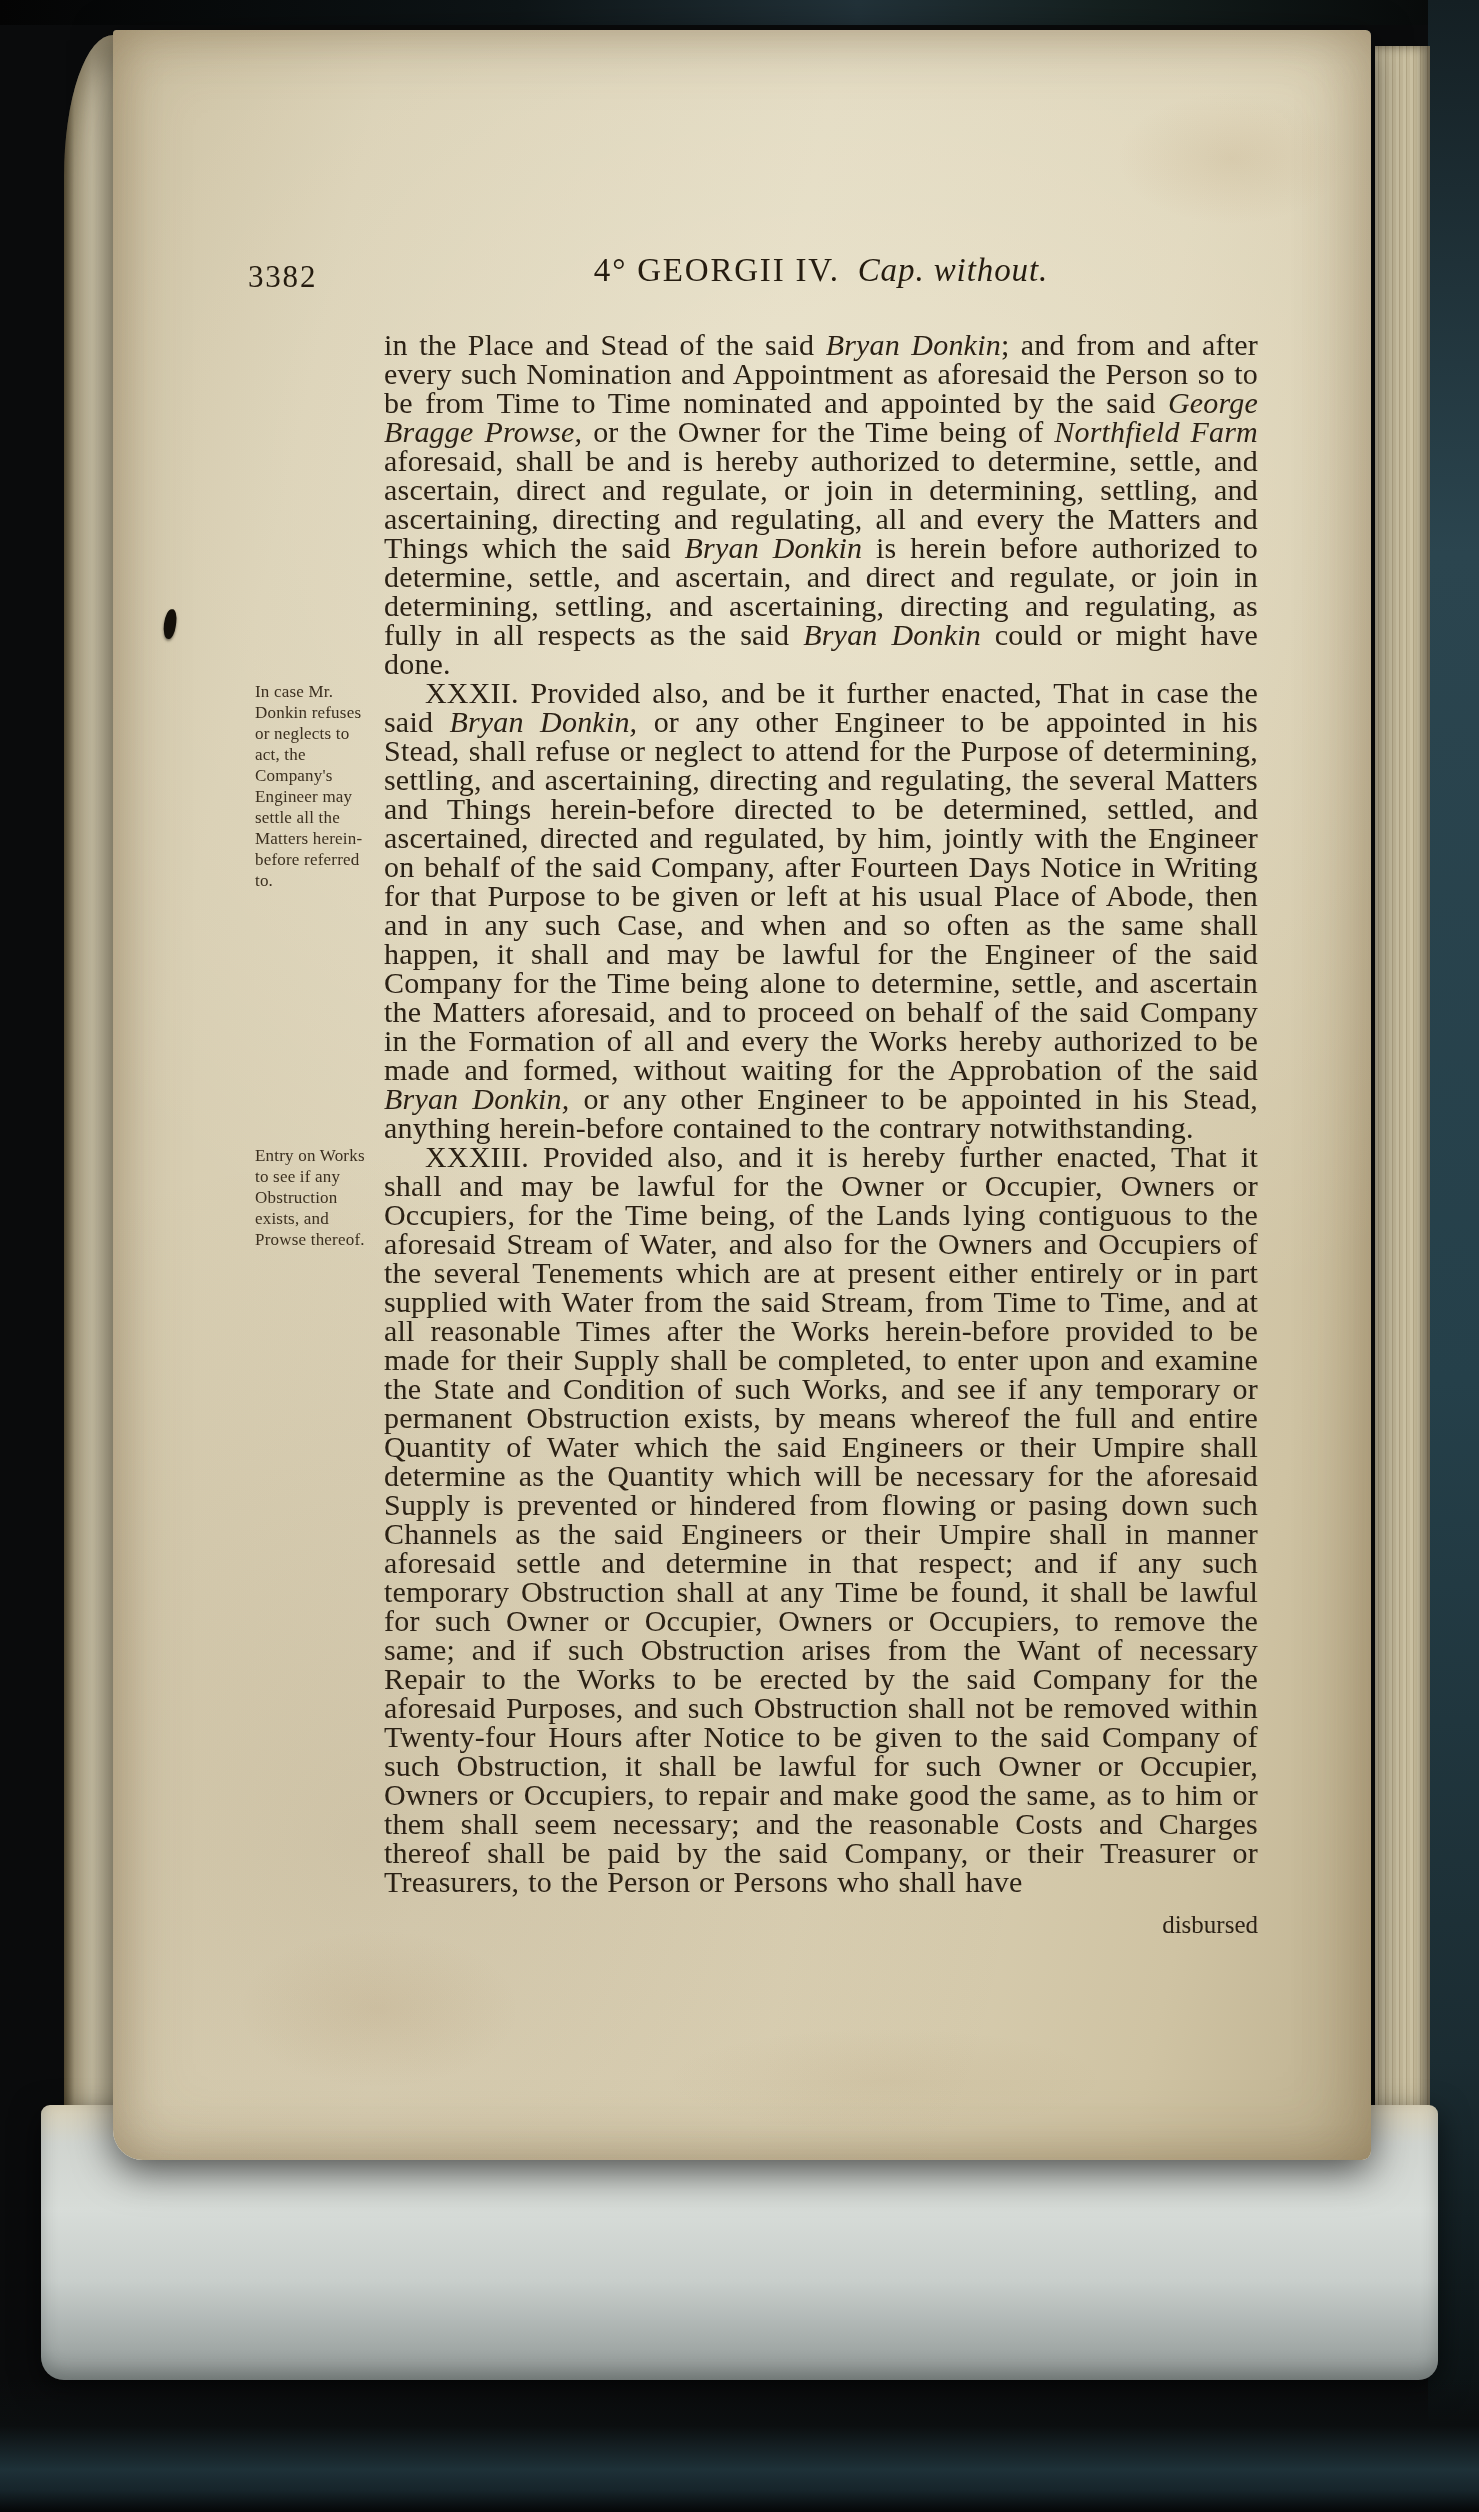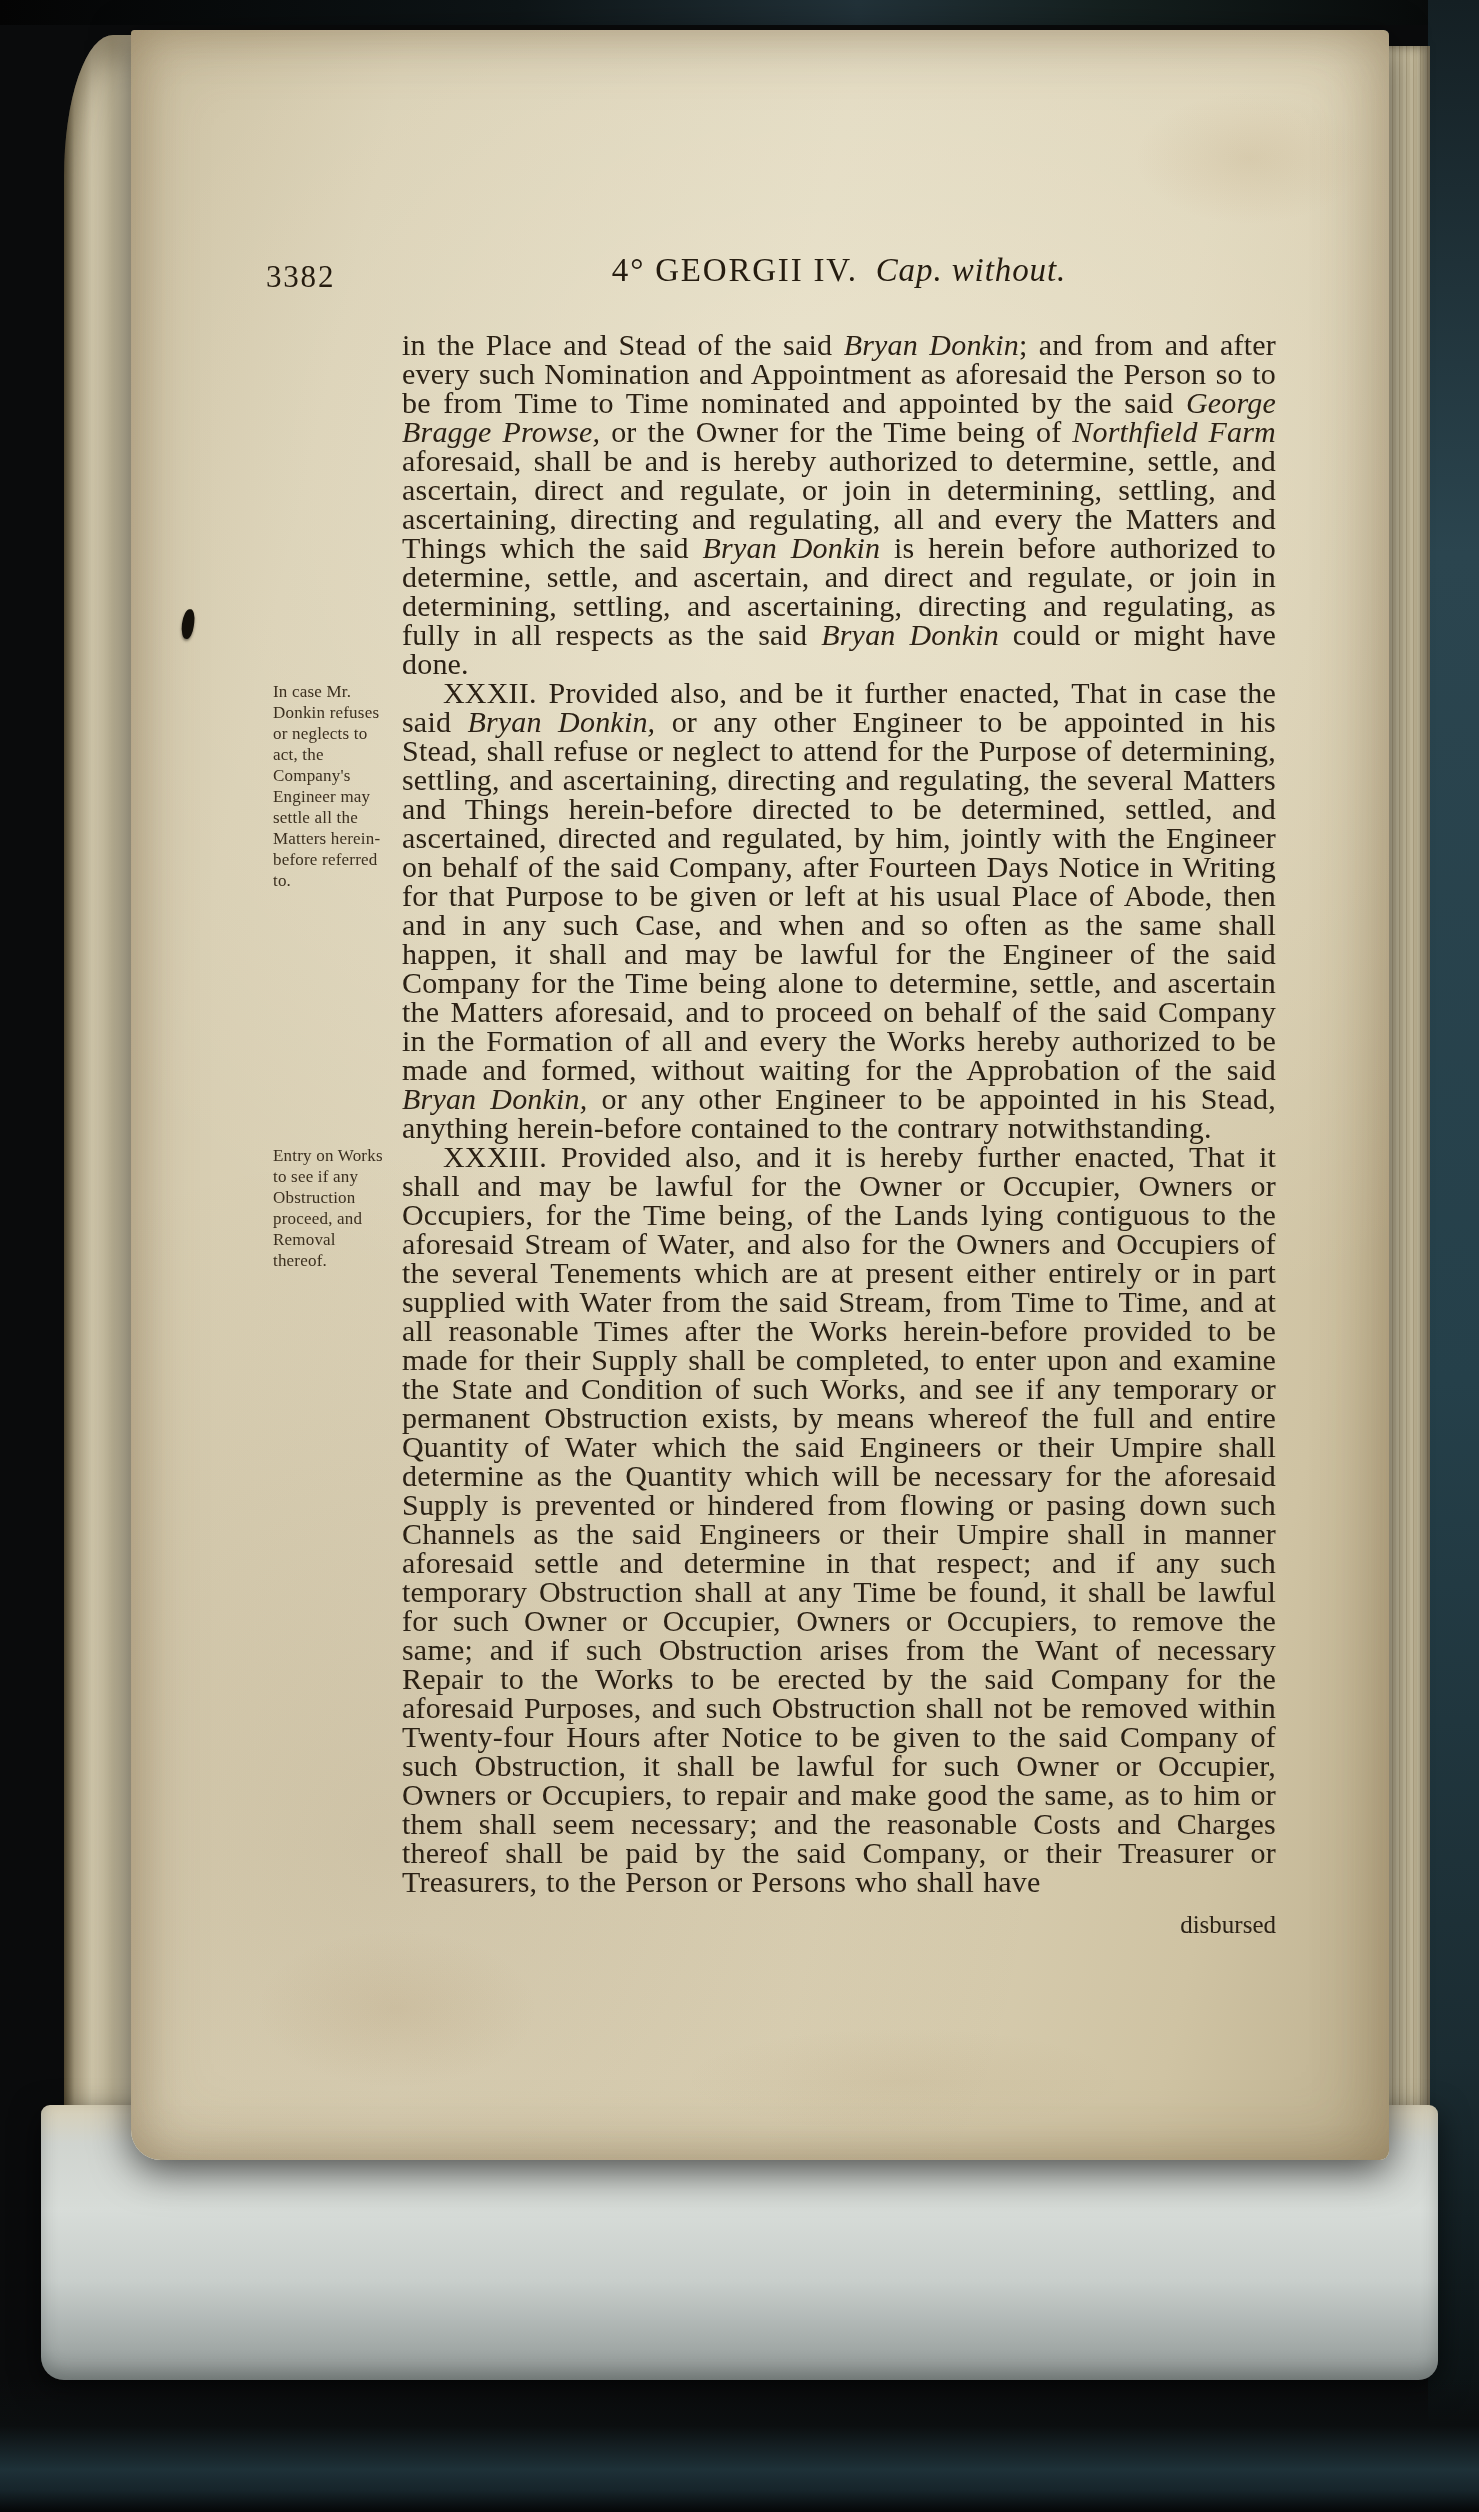--- a/index.html
+++ b/index.html
@@ -25,21 +25,21 @@
     box-shadow:inset 0 23px 30px rgba(55,42,22,.35), inset 0 -30px 39px rgba(55,42,22,.4);}
   .right-edge{position:absolute;left:1375px;top:46px;width:55px;height:2112px;
     background:repeating-linear-gradient(90deg,#cdc3a4 0 2.7px,#b3a787 2.7px 4.4px,#c5ba9a 4.4px 7px);
     box-shadow:inset -7px 0 10.6px rgba(20,15,8,.55);}
   .bottom-stack{position:absolute;left:41px;top:2105px;width:1397px;height:275px;
     border-radius:9px 9px 19.5px 23px;
     background:linear-gradient(180deg,#d7cfb6 0%,#d0d4cf 14%,#d7dcd8 38%,#c8cecb 64%,#a9b0ae 84%,#8e9593 100%);
     box-shadow:0 9px 30px rgba(0,0,0,.6), inset 0 -9px 16px rgba(40,45,45,.3);}
 
   
-  .paper{position:absolute;left:131px;top:30px;width:1258px;height:2130px;
+  .paper{position:absolute;left:113px;top:30px;width:1258px;height:2130px;
     border-radius:3.5px 5.3px 9px 30px;
     background:
       radial-gradient(ellipse 130% 70% at 58% 22%, rgba(255,252,236,.38) 0%, rgba(255,252,236,0) 60%),
       radial-gradient(ellipse 80% 50% at 20% 85%, rgba(120,95,55,.14) 0%, rgba(120,95,55,0) 65%),
       linear-gradient(103deg,#c9bd9e 0%,#d7cdb1 16%,#ded5bb 42%,#dbd1b5 64%,#cfc3a3 86%,#bdb08f 100%);
     box-shadow:
       inset 0 0 80px rgba(95,72,40,.22),
       inset -23px 0 53px rgba(110,85,50,.22),
       inset 16px 0 35px rgba(110,85,50,.18),
       0 10.6px 39px rgba(0,0,0,.65);}
@@ -107,19 +107,19 @@
 
     <div class="section-row">
           <div class="margin-note"></div>
           <p class="paragraph"><span>in the Place and Stead of the said </span><i>Bryan Donkin</i><span>; and from and after every such Nomination and Appointment as aforesaid the Person so to be from Time to Time nominated and appointed by the said </span><i>George Bragge Prowse,</i><span> or the Owner for the Time being of </span><i>Northfield Farm</i><span> aforesaid, shall be and is hereby authorized to determine, settle, and ascertain, direct and regulate, or join in determining, settling, and ascertaining, directing and regulating, all and every the Matters and Things which the said </span><i>Bryan Donkin</i><span> is herein before authorized to determine, settle, and ascertain, and direct and regulate, or join in determining, settling, and ascertaining, directing and regulating, as fully in all respects as the said </span><i>Bryan Donkin</i><span> could or might have done.</span></p>
         </div>
         <div class="section-row">
           <div class="margin-note">In case Mr. Donkin refuses or neglects to act, the Company's Engineer may settle all the Matters herein-before referred to.</div>
           <p class="paragraph indent"><span>XXXII. Provided also, and be it further enacted, That in case the said </span><i>Bryan Donkin,</i><span> or any other Engineer to be appointed in his Stead, shall refuse or neglect to attend for the Purpose of determining, settling, and ascertaining, directing and regulating, the several Matters and Things herein-before directed to be determined, settled, and ascertained, directed and regulated, by him, jointly with the Engineer on behalf of the said Company, after Fourteen Days Notice in Writing for that Purpose to be given or left at his usual Place of Abode, then and in any such Case, and when and so often as the same shall happen, it shall and may be lawful for the Engineer of the said Company for the Time being alone to determine, settle, and ascertain the Matters aforesaid, and to proceed on behalf of the said Company in the Formation of all and every the Works hereby authorized to be made and formed, without waiting for the Approbation of the said </span><i>Bryan Donkin,</i><span> or any other Engineer to be appointed in his Stead, anything herein-before contained to the contrary notwithstanding.</span></p>
         </div>
         <div class="section-row">
-          <div class="margin-note">Entry on Works to see if any Obstruction proceed, and Removal thereof.</div>
+          <div class="margin-note">Entry on Works to see if any Obstruction exists, and Prowse thereof.</div>
           <p class="paragraph indent"><span>XXXIII. Provided also, and it is hereby further enacted, That it shall and may be lawful for the Owner or Occupier, Owners or Occupiers, for the Time being, of the Lands lying contiguous to the aforesaid Stream of Water, and also for the Owners and Occupiers of the several Tenements which are at present either entirely or in part supplied with Water from the said Stream, from Time to Time, and at all reasonable Times after the Works herein-before provided to be made for their Supply shall be completed, to enter upon and examine the State and Condition of such Works, and see if any temporary or permanent Obstruction exists, by means whereof the full and entire Quantity of Water which the said Engineers or their Umpire shall determine as the Quantity which will be necessary for the aforesaid Supply is prevented or hindered from flowing or pasing down such Channels as the said Engineers or their Umpire shall in manner aforesaid settle and determine in that respect; and if any such temporary Obstruction shall at any Time be found, it shall be lawful for such Owner or Occupier, Owners or Occupiers, to remove the same; and if such Obstruction arises from the Want of necessary Repair to the Works to be erected by the said Company for the aforesaid Purposes, and such Obstruction shall not be removed within Twenty-four Hours after Notice to be given to the said Company of such Obstruction, it shall be lawful for such Owner or Occupier, Owners or Occupiers, to repair and make good the same, as to him or them shall seem necessary; and the reasonable Costs and Charges thereof shall be paid by the said Company, or their Treasurer or Treasurers, to the Person or Persons who shall have</span></p>
         </div>
       </div>
   </div>
 </div>
 
 
 </body></html>

